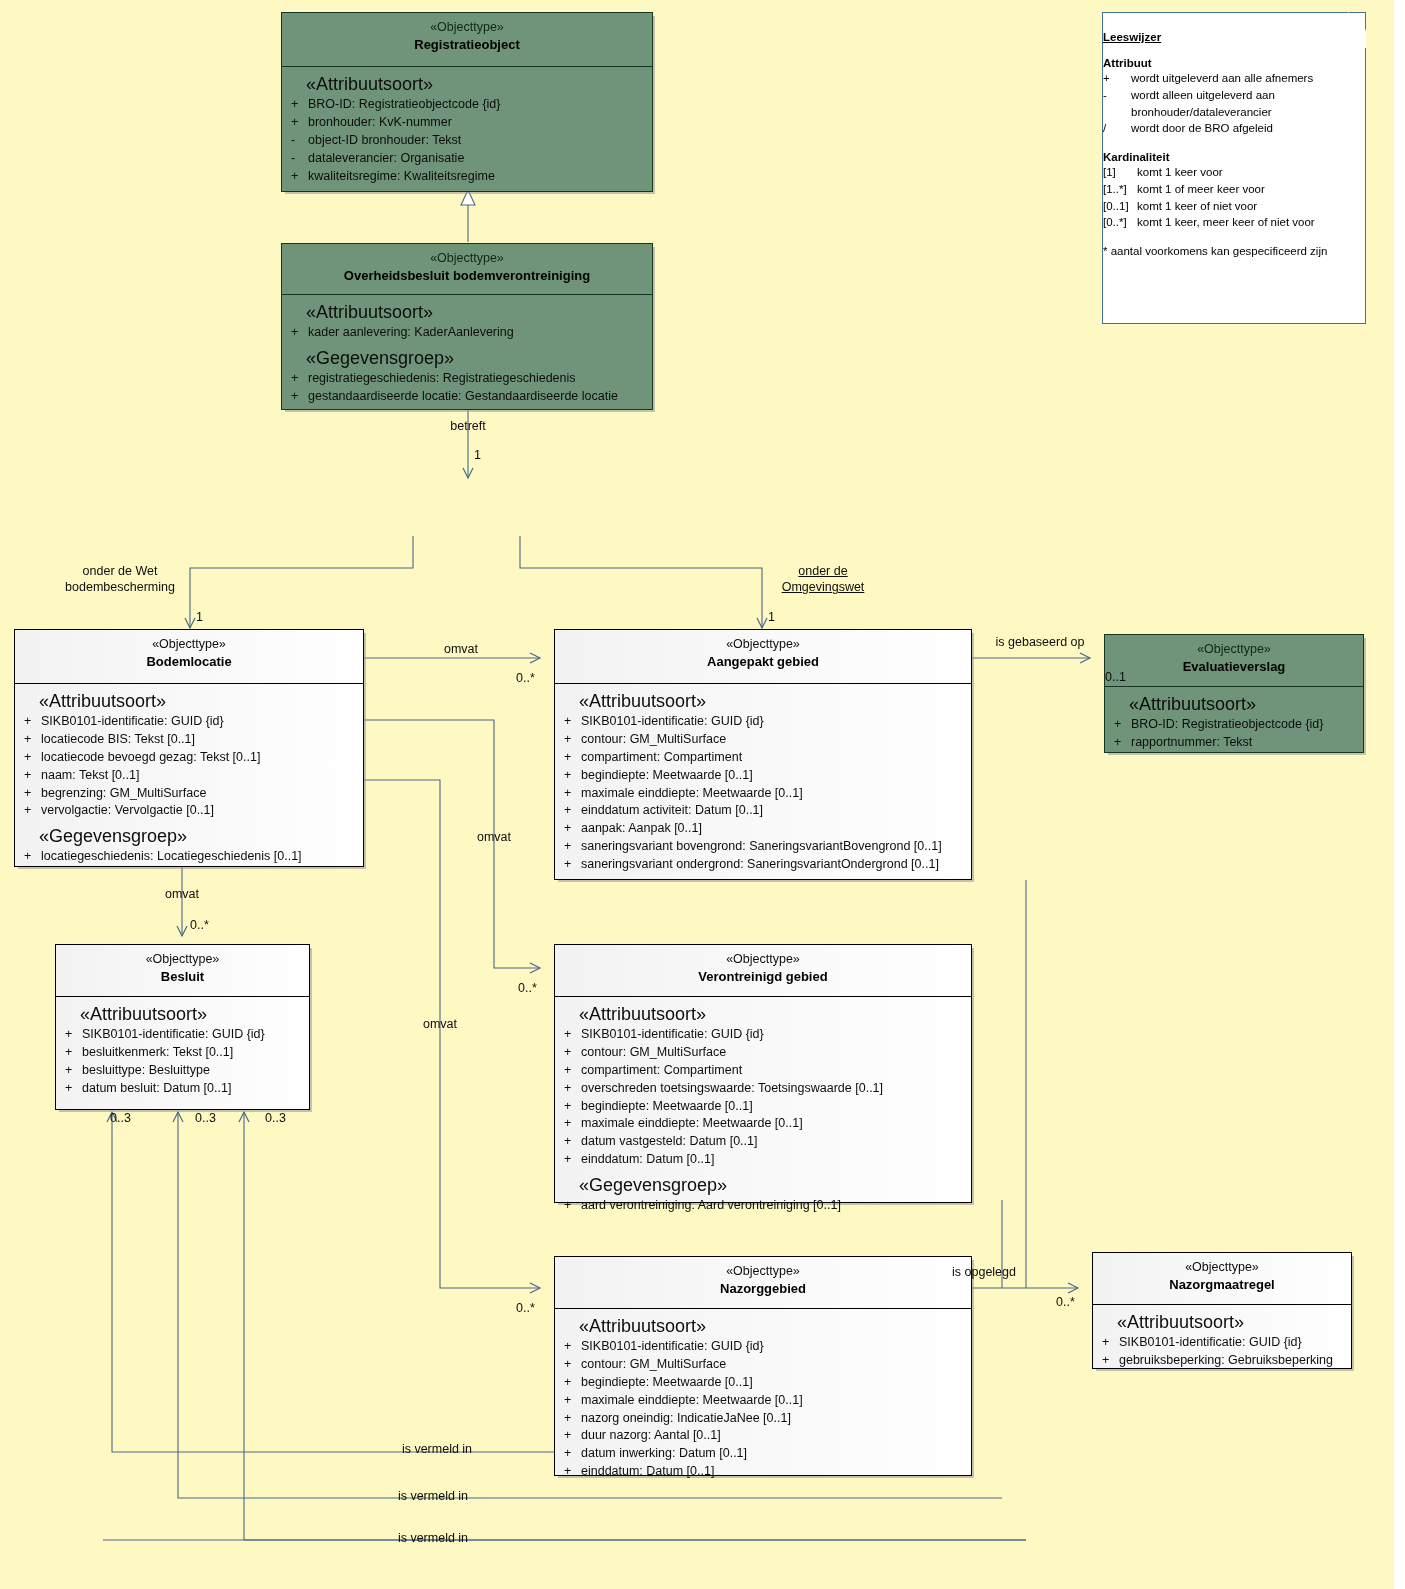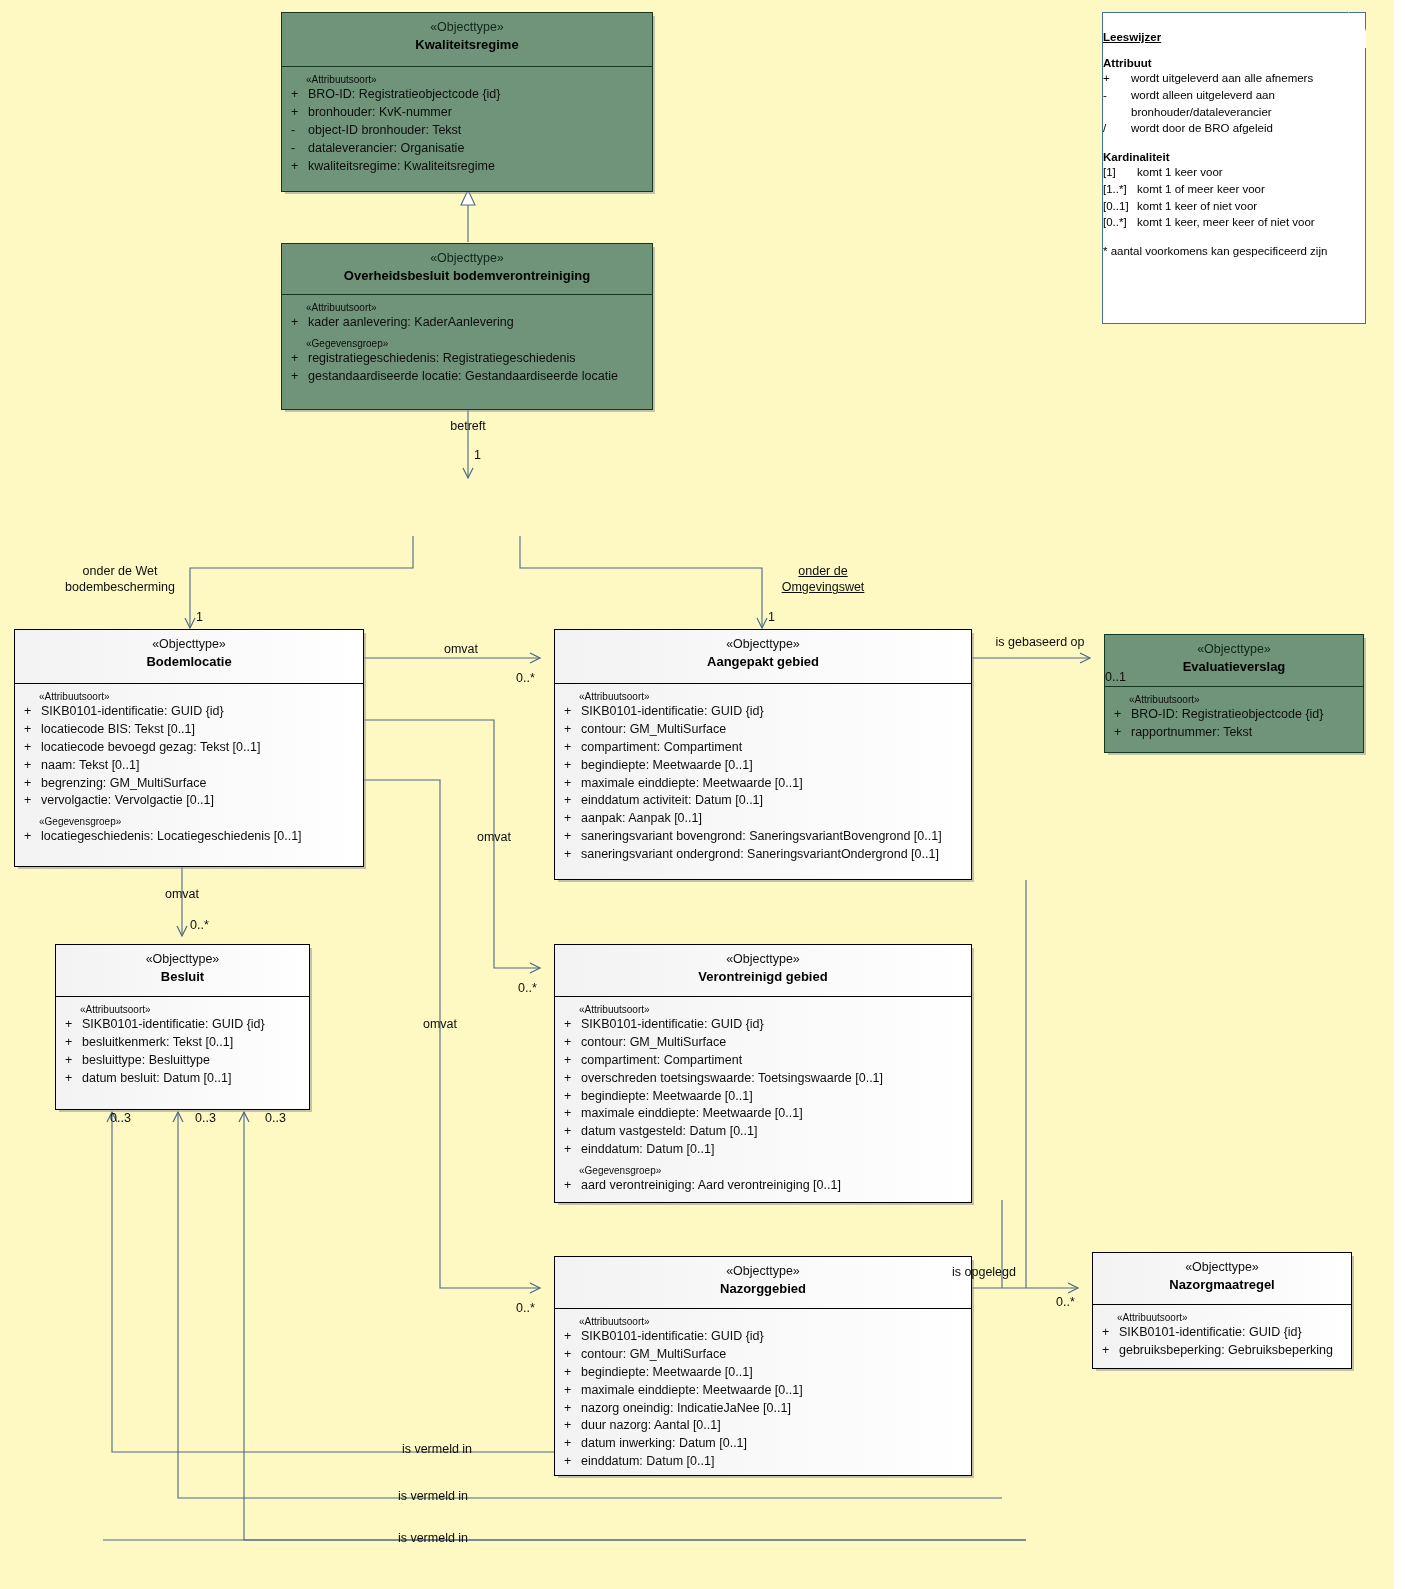--- a/index.html
+++ b/index.html
@@ -58,21 +58,21 @@
   .uml .tname {
     font-size: 13px;
     font-weight: bold;
     color: #000000;
     margin-top: 1px;
   }
   .uml .body {
     padding: 7px 4px 8px 4px;
   }
   .uml .group {
-    font-size: 10px;
+    font-size: 18px;
     padding-left: 20px;
     margin-bottom: 1px;
     margin-top: 6px;
     color: #0d0d0d;
   }
   .uml .group.first { margin-top: 0; }
   .uml .attr {
     font-size: 12.5px;
     color: #0d0d0d;
     line-height: 1.43;
@@ -211,21 +211,21 @@
       <path d="M1002,1498 L178,1498 L178,1112" marker-end="url(#openarrow)"></path>
 
       <path d="M1026,1540 L103,1540 L103,1540 L103,1540"></path>
       <path d="M1026,1540 L244,1540 L244,1112" marker-end="url(#openarrow)"></path>
     </g>
   </svg>
 
   <div class="uml green" style="left:281px; top:12px; width:372px; height:180px;">
     <div class="hdr" style="height:54px;">
       <div class="stereo">«Objecttype»</div>
-      <div class="tname">Kwaliteitsregime</div>
+      <div class="tname">Registratieobject</div>
     </div>
     <div class="body">
       <div class="group first">«Attribuutsoort»</div>
       <div class="attr">
           <span class="vis">+</span>
           <span class="atxt">BRO-ID: Registratieobjectcode {id}</span>
         </div>
       <div class="attr">
           <span class="vis">+</span>
           <span class="atxt">bronhouder: KvK-nummer</span>

